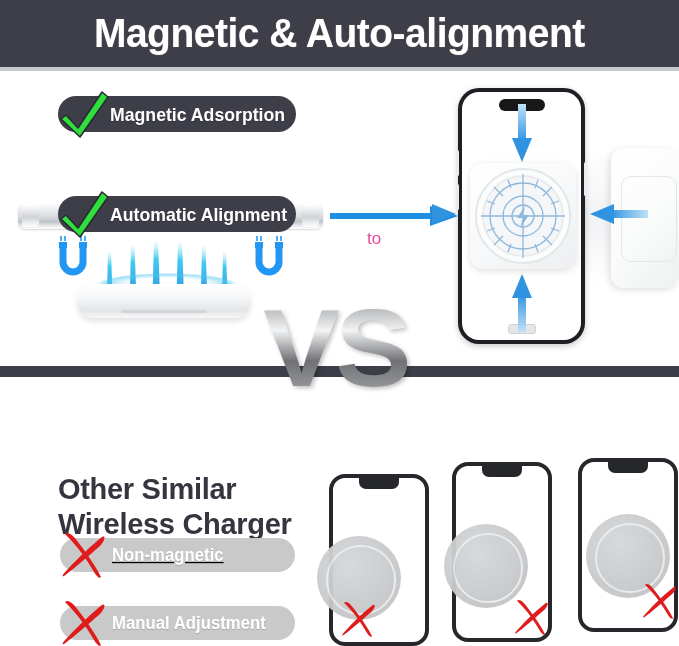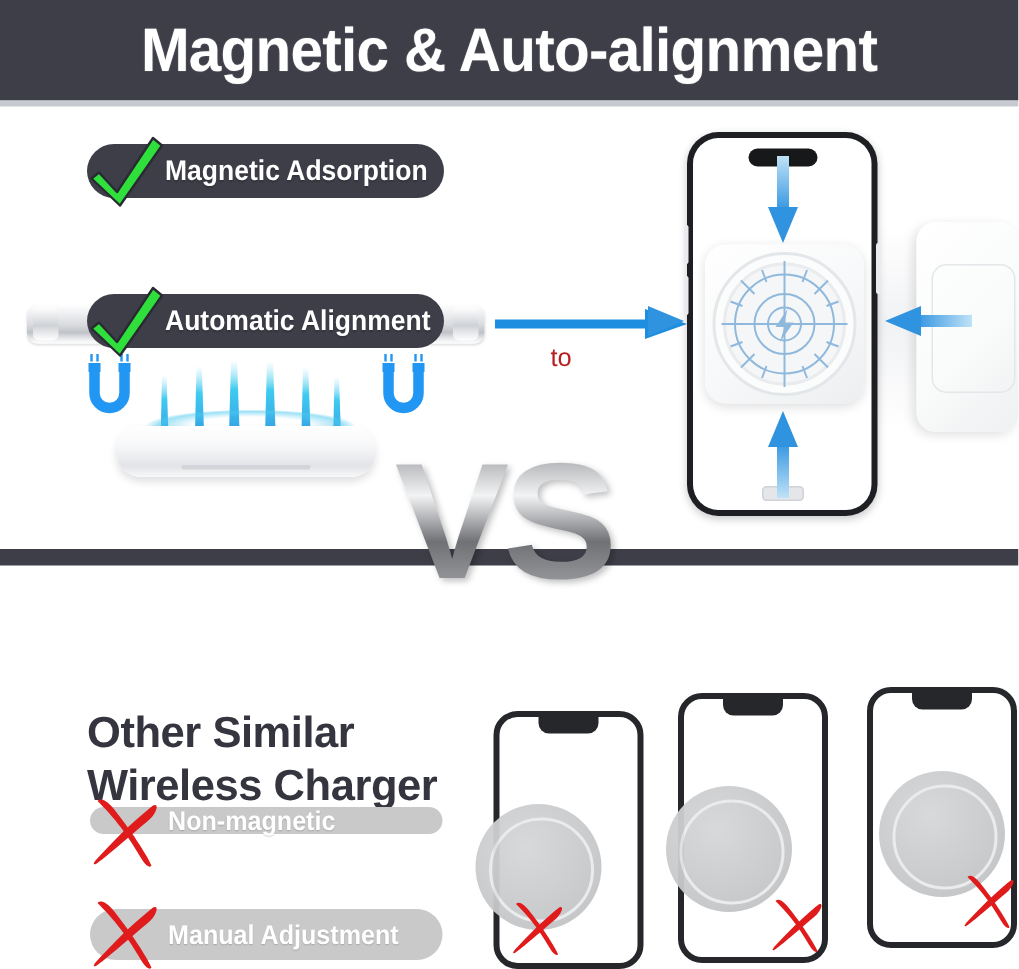--- a/index.html
+++ b/index.html
@@ -39,21 +39,21 @@
   .pill-label{
     color:#ffffff;font-weight:700;line-height:1;white-space:nowrap;
     transform:scaleX(0.93);transform-origin:left center;
     text-shadow:0 1px 1px rgba(0,0,0,.18);
   }
   #badge-adsorption{left:58px;top:96px;width:238px;height:36px;}
   #badge-alignment {left:58px;top:148px;width:238px;height:36px;margin-top:48px;}
   #badge-adsorption .pill-label,
   #badge-alignment  .pill-label{font-size:19px;margin-left:52px;}
 
-  #badge-nonmagnetic{left:60px;top:538px;width:235px;height:18px;}
+  #badge-nonmagnetic{left:60px;top:538px;width:235px;height:34px;text-decoration:underline;}
   #badge-manualadj  {left:60px;top:606px;width:235px;height:34px;}
   #badge-nonmagnetic .pill-label,
   #badge-manualadj   .pill-label{font-size:18px;margin-left:52px;}
 
   .check-icon{position:absolute;left:-2px;top:-9px;width:56px;height:54px;pointer-events:none;}
   .x-icon{position:absolute;left:-4px;top:-10px;width:54px;height:54px;pointer-events:none;}
 
   
   .phone-side{
     position:absolute;left:18px;top:203px;width:305px;height:26px;
@@ -122,21 +122,21 @@
   .charger-hinge{
     position:absolute;left:585px;top:150px;width:34px;height:136px;
     border-radius:8px;
     background:linear-gradient(180deg,#ffffff,#f1f2f4 50%,#ffffff);
   }
 
   
   .to-arrow{position:absolute;left:330px;top:205px;width:130px;height:22px;}
   .to-label{
     position:absolute;left:367px;top:229px;
-    font-size:17px;color:#b91c1c;font-weight:400;
+    font-size:17px;color:#ec4899;font-weight:400;
   }
 
   
   .divider{position:absolute;left:0;top:366px;width:679px;height:11px;background:#3e3e48;}
   .vs-text{
     position:absolute;left:266px;top:293px;
     font-size:110px;font-weight:700;line-height:1;letter-spacing:-4px;
     background:linear-gradient(180deg,#8e9094 0%,#f2f3f4 34%,#6f7175 62%,#a9abaf 100%);
     -webkit-background-clip:text;background-clip:text;color:transparent;
     filter:drop-shadow(2px 2px 2px rgba(0,0,0,.25));

